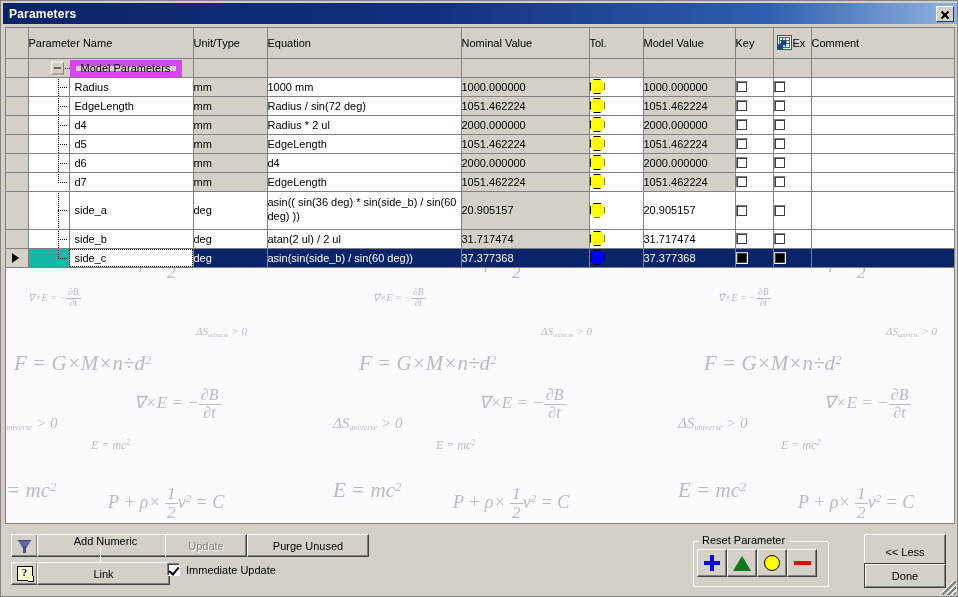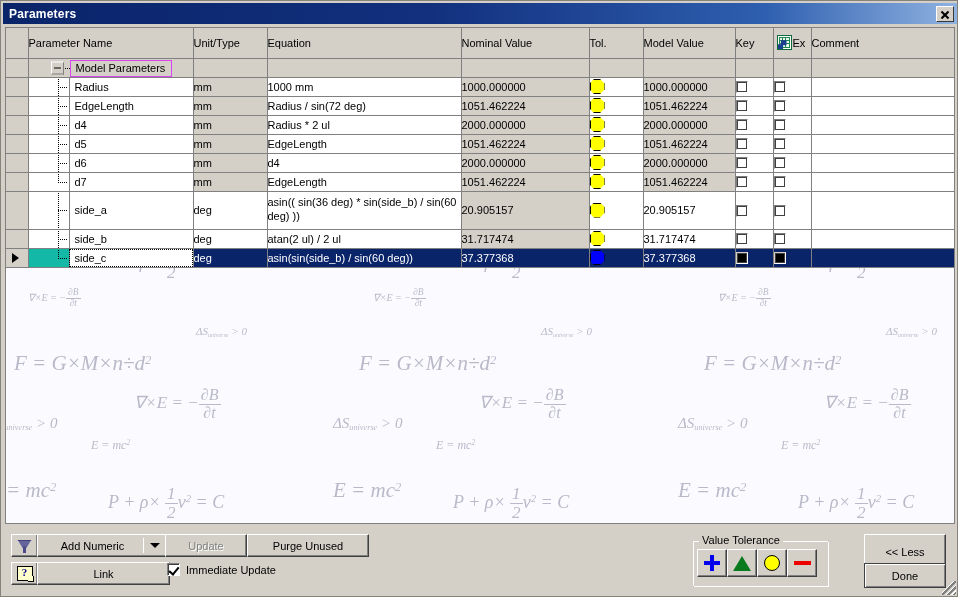--- a/index.html
+++ b/index.html
@@ -248,21 +248,21 @@
     position: absolute; top: 50%; left: 36px; width: 5px; height: 1px;
     background-image: linear-gradient(to right, #000 0 1px, transparent 1px 2px);
     background-size: 2px 1px;
   }
   .grp-label {
     position: absolute; left: 41px; top: 1px;
     height: 17px;
     display: flex; align-items: center;
     padding: 0 6px 0 5px;
     background: #d4d0c8;
-    border: 1px solid #d946ef;
+    border: 6px solid #d946ef;
     white-space: nowrap;
     font-size: 11px;
   }
   .leaf-label {
     position: absolute; left: 40px; top: 0; right: 0; bottom: 0;
     display: flex; align-items: center;
     padding-left: 5px;
     background: #ffffff;
     border-left: 1px solid #808080;
     font-size: 11px;
@@ -388,20 +388,21 @@
     background: #ffffcc;
     border-right: 1px solid #000;
     border-bottom: 1px solid #000;
     transform: rotate(0deg);
   }
 
   
   #add-numeric {
     left: 36px; top: 7px; width: 133px; height: 23px;
     justify-content: flex-start;
+    flex-direction: column;
   }
   #add-numeric .sb-label {
     flex: 1 1 auto; text-align: center; padding-left: 4px;
   }
   #add-numeric .sb-sep {
     width: 1px; height: 15px; background: #808080;
     border-right: 1px solid #ffffff;
     margin-right: 6px;
     flex: 0 0 auto;
   }
@@ -888,21 +889,21 @@
     <div class="btn" id="link-btn">Link</div>
 
     <div id="imm-update">
       <span class="cbox2 checked"></span>
       <span>Immediate Update</span>
     </div>
 
     <div id="reset-group">
       <div class="gb-inner"></div>
     </div>
-    <div id="reset-legend">Value Tolerance</div>
+    <div id="reset-legend">Reset Parameter</div>
 
     <div class="btn tolbtn" id="tol-plus">
       <span class="ic-plus"></span>
     </div>
     <div class="btn tolbtn" id="tol-tri">
       <span class="ic-tri"></span>
     </div>
     <div class="btn tolbtn" id="tol-circ">
       <span class="ic-circ"></span>
     </div>

